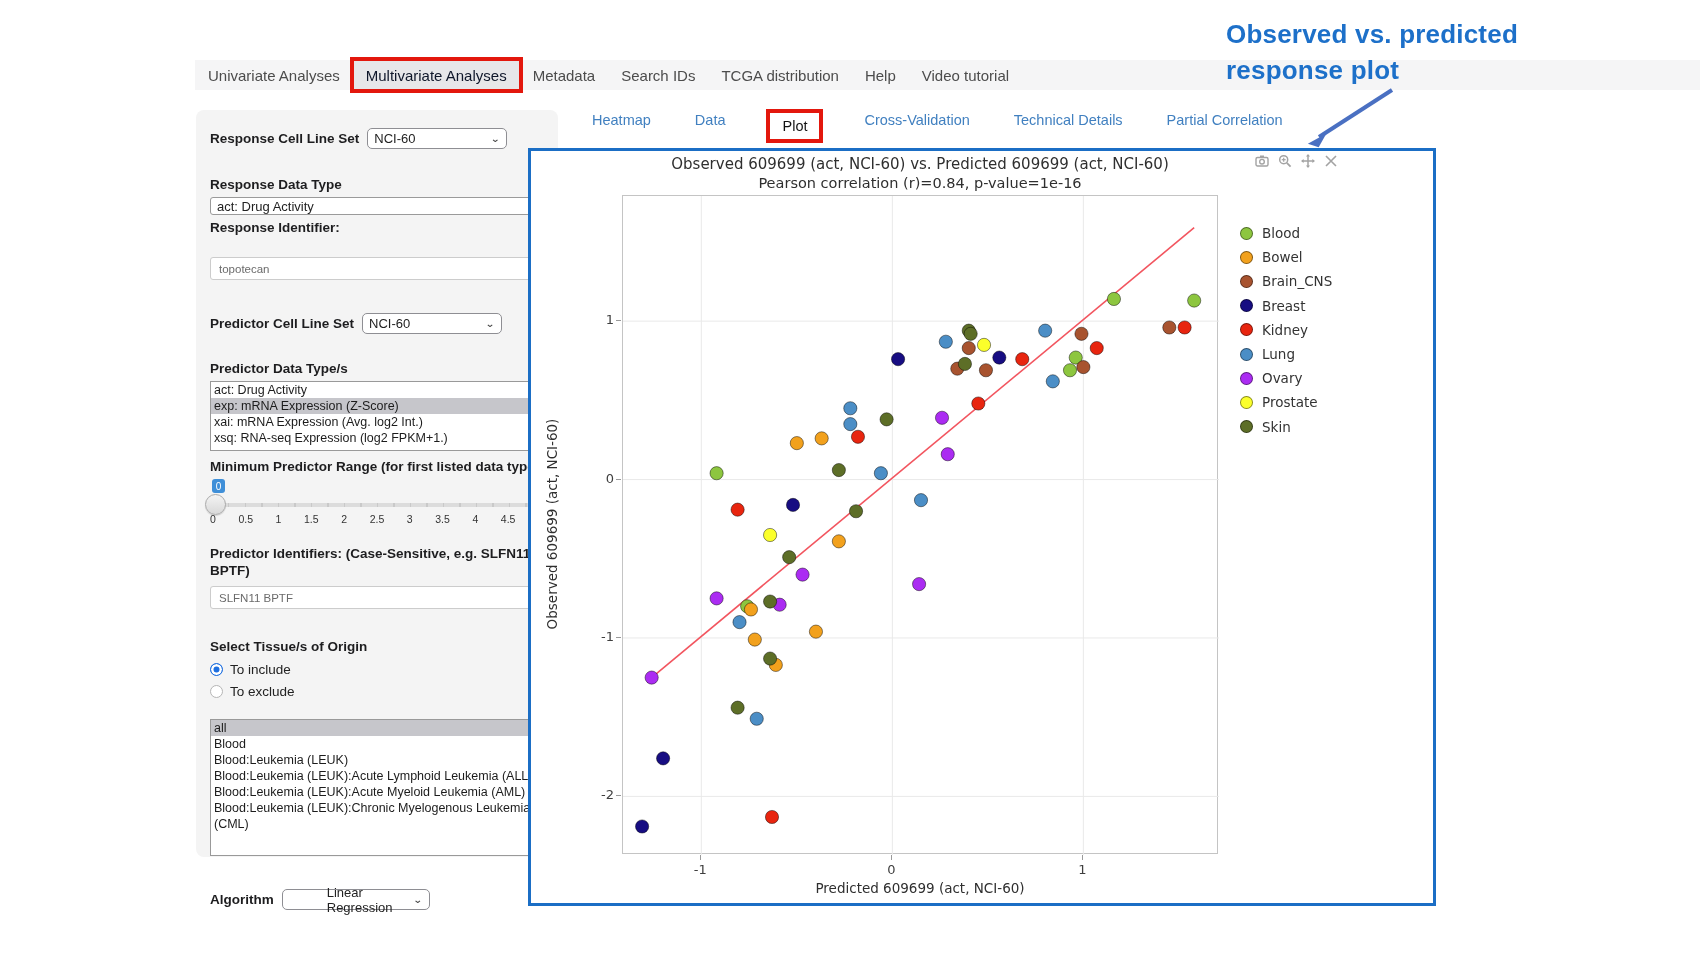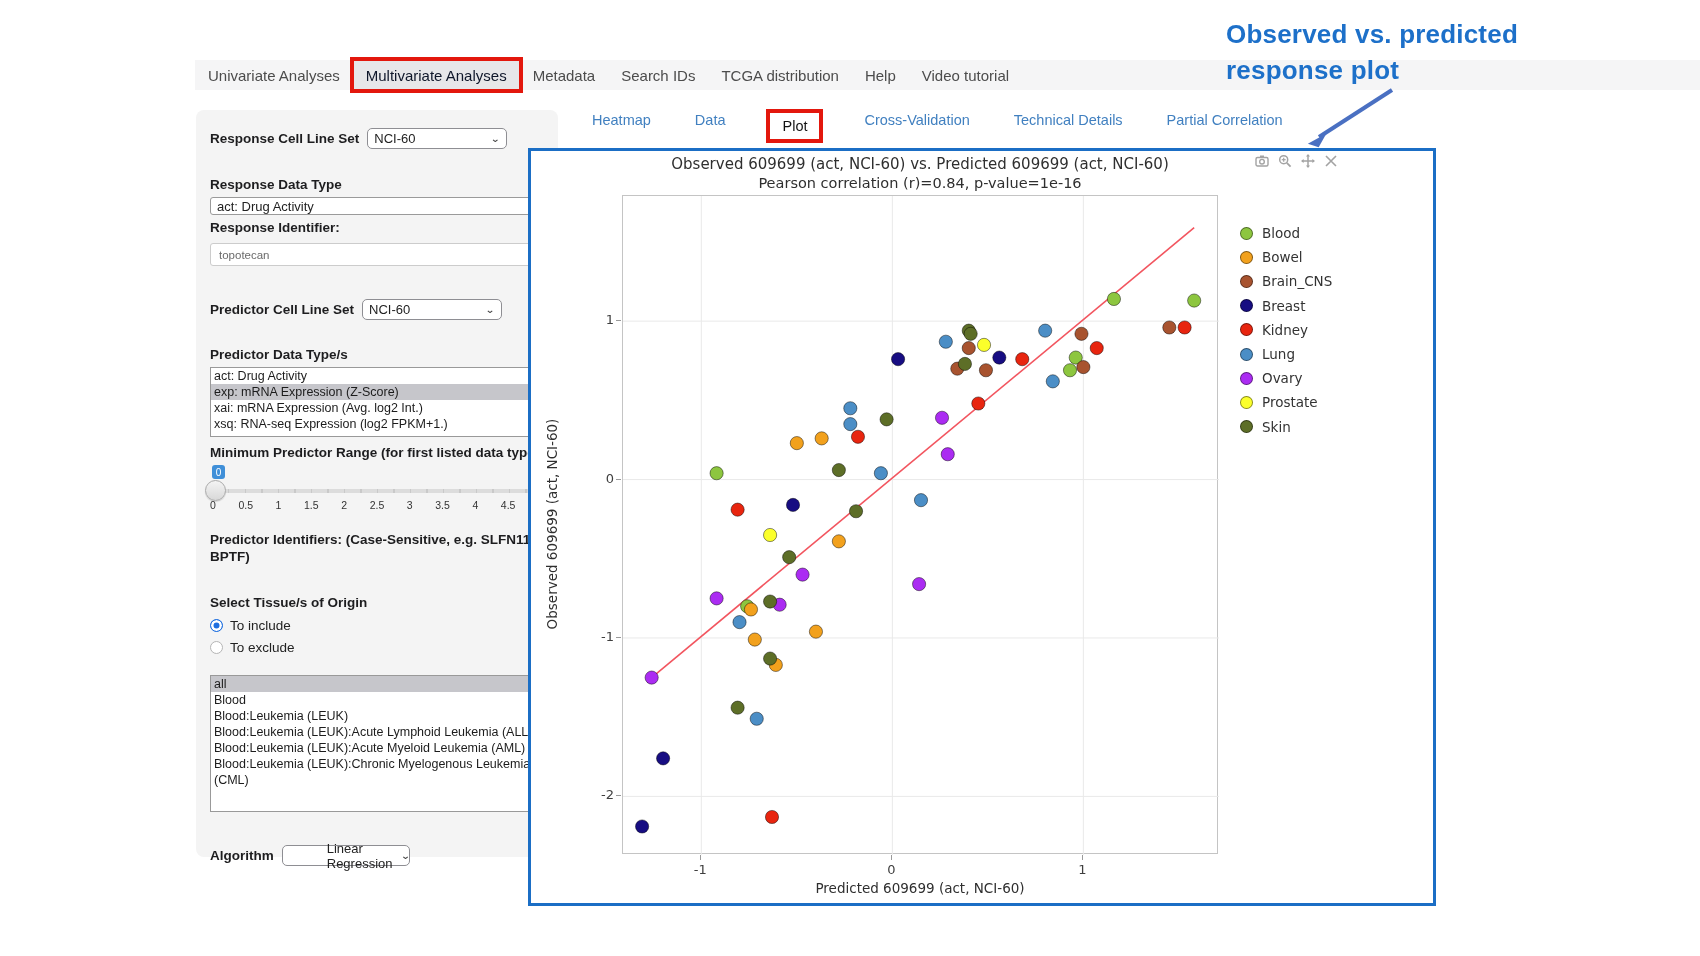--- a/index.html
+++ b/index.html
@@ -24,21 +24,21 @@
   .sidebar { position:absolute; left:196px; top:110px; width:362px; height:747px;
              background:#f4f4f4; border-radius:8px; padding:18px 14px 0 14px; }
   .lbl { font-size:13.5px; font-weight:bold; color:#1d1d1f; line-height:17px; }
   .inline-row { display:flex; align-items:center; gap:8px; }
   .sel { background:#ffffff; border:1px solid #8e8e93; border-radius:5px;
          font-size:13px; color:#222; height:21px; display:flex; align-items:center;
          justify-content:space-between; padding:0 6px; cursor:pointer; }
   .sel .chev { color:#444; font-size:12px; margin-left:8px; transform:scaleY(.8); }
   .sel.w-nci { width:140px; }
   .sel.w-full { width:334px; border-radius:3px; border-color:#9a9a9a; }
-  .sel.w-alg { width:128px;padding-left:44px; }
+  .sel.w-alg { width:148px;padding-left:44px; }
   .txt-input { width:334px; height:23px; background:#fff; border:1px solid #cccccc;
                border-radius:3px; font-size:11.5px; color:#6b6b6b; display:flex;
                align-items:center; padding:0 8px; }
   .listbox { width:334px; background:#fff; border:1px solid #999; position:relative;
              overflow:hidden; }
   .listbox .opt { font-size:12.5px; color:#1c1c1c; line-height:16px; padding:0 3px;
                   white-space:nowrap; }
   .listbox .opt.wrap { white-space:normal; }
   .listbox .opt.selected { background:#c6c6cb; }
   .lb-scroll { position:absolute; right:1px; top:1px; bottom:1px; width:9px;
@@ -129,21 +129,21 @@
     </span>
   </div>
 
   <div class="lbl" style="margin-top:27px;">Response Data Type</div>
   <div class="sel w-full" style="margin-top:4px; height:18px;">
     <span>act: Drug Activity</span>
     <span class="chev">⌄</span>
   </div>
 
   <div class="lbl" style="margin-top:4px;">Response Identifier:</div>
-  <div class="txt-input" style="margin-top:7px;">topotecan</div>
+  <div class="txt-input" style="margin-top:21px;">topotecan</div>
 
   <div class="inline-row" style="margin-top:33px;">
     <span class="lbl">Predictor Cell Line Set</span>
     <span class="sel w-nci">
       <span>NCI-60</span>
       <span class="chev">⌄</span>
     </span>
   </div>
 
   <div class="lbl" style="margin-top:26px;">Predictor Data Type/s</div>
@@ -174,20 +174,21 @@
         <span>2.5</span>
         <span>3</span>
         <span>3.5</span>
         <span>4</span>
         <span>4.5</span>
         <span>5</span>
       </div>
   </div>
 
   <div class="lbl" style="margin-top:10px; width:330px;">Predictor Identifiers: (Case-Sensitive, e.g. SLFN11 BPTF)</div>
+  <div class="txt-input" style="margin-top:7px;">SLFN11 BPTF</div>
 
   <div class="lbl" style="margin-top:29px;">Select Tissue/s of Origin</div>
   <div>
       <div class="radio-row">
         <span class="radio checked"></span>
         <span class="radio-label">To include</span>
       </div>
       <div class="radio-row">
         <span class="radio"></span>
         <span class="radio-label">To exclude</span>

